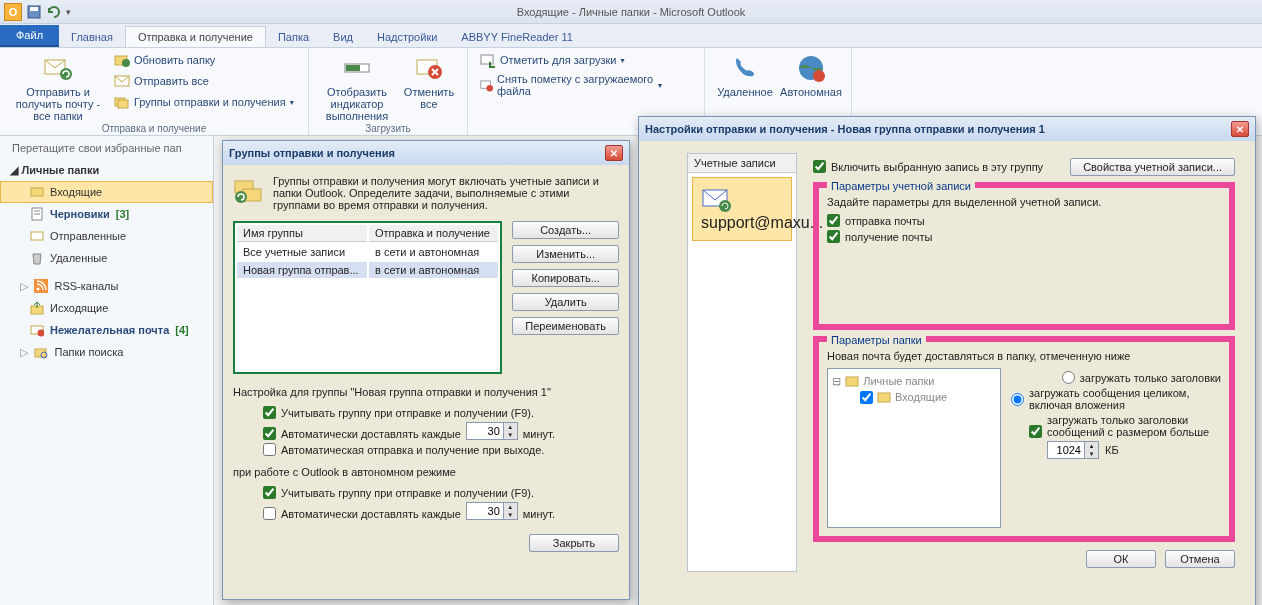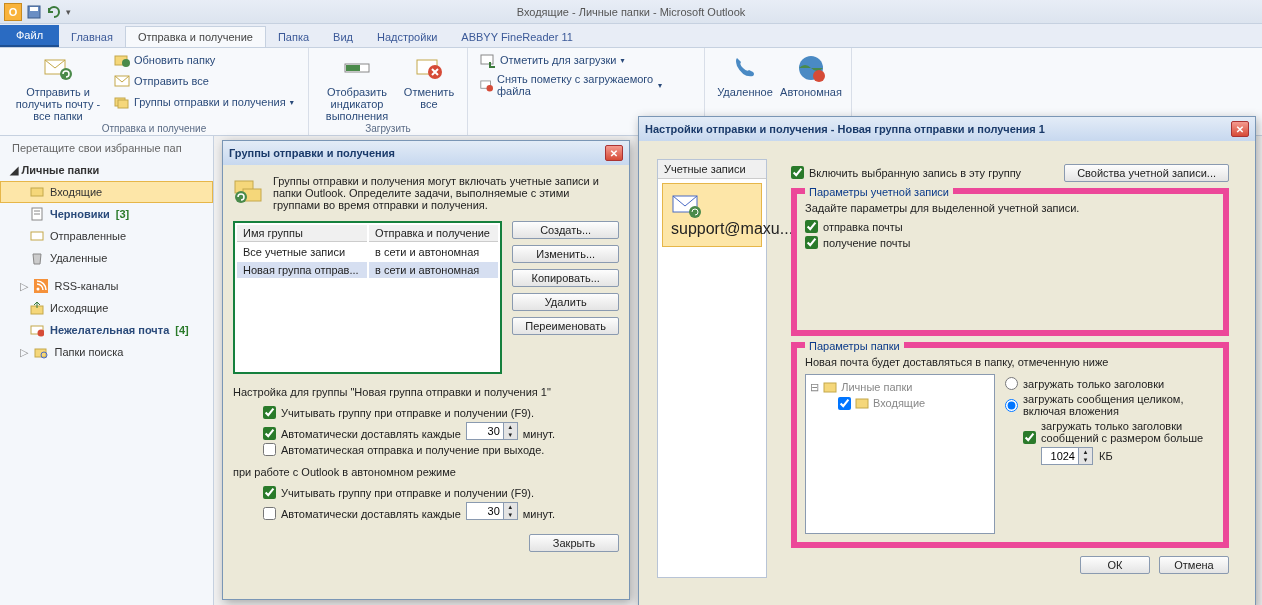--- a/index.html
+++ b/index.html
@@ -46,21 +46,21 @@
 .fieldset { border: 6px solid #ec4899; margin: 6px 0; padding: 8px; position: relative; }
 .fieldset .legend { position: absolute; top: -8px; left: 8px; background: #ece9d8; padding: 0 4px; color: #0a3a8a; font-size: 11px; }
 .btn { background: linear-gradient(#fdfdfd,#e4e4e4); border: 1px solid #8a9ab0; padding: 2px 12px; min-width: 90px; text-align: center; color: #222; border-radius: 2px; }
 .btn-stack { display: flex; flex-direction: column; gap: 6px; }
 .listbox { background: #fff; border: 2px solid #15803d; }
 .listbox th { background: #f0f0f0; border-bottom: 1px solid #ccc; padding: 2px 6px; text-align: left; font-weight: normal; color: #222; }
 .listbox td { padding: 2px 6px; }
 .listbox tr.sel td { background: #d6dff1; }
 .chk { display: flex; align-items: flex-end; gap: 5px; margin: 3px 0; }
 .chk input { accent-color: #2a7a2a; }
-.radio { display: flex; align-items: center; gap: 5px; margin: 3px 0; }
+.radio { display: flex; align-items: center; gap: 5px; margin: 3px 0; justify-content: flex-end; }
 .spin { display: inline-flex; align-items: center; border: 1px solid #8a9ab0; background: #fff; }
 .spin input { border: none; width: 36px; text-align: right; padding: 1px 3px; outline: none; }
 .spin .arrows { display: flex; flex-direction: column; width: 14px; }
 .spin .arrows span { height: 8px; background: #e4e4e4; border-left: 1px solid #8a9ab0; font-size: 7px; text-align: center; line-height: 8px; }
 .tree { background: #fff; border: 1px solid #8a9ab0; padding: 4px; height: 160px; }
 .tree-item { display: flex; align-items: center; gap: 4px; padding: 1px 0; color: #888; }
 .tree-item.child { padding-left: 28px; }
 svg { display: block; }
 </style>
 </head>
@@ -350,21 +350,21 @@
       <div class="btn" style="display:inline-block;">Закрыть</div>
     </div>
   </div>
 </div>
 
 <div class="dialog" style="left:638px; top:116px; width:618px; height:492px;">
   <div class="dlg-title">
     <span>Настройки отправки и получения - Новая группа отправки и получения 1</span>
     <div class="dlg-close">✕</div>
   </div>
-  <div class="dlg-body" style="display:flex; gap:16px; padding:18px;">
+  <div class="dlg-body" style="display:flex; gap:8px; padding:12px;margin-left:36px;">
     <div style="width:110px; border:1px solid #b8c4d6; background:#fff;">
       <div style="background:#f0f0f0; border-bottom:1px solid #ccc; padding:3px 6px;">Учетные записи</div>
       <div style="padding:8px; text-align:center; background:#fde6a8; margin:4px; border:1px solid #e6b649;">
         <svg width="32" height="28" viewBox="0 0 32 28">
             <rect x="2" y="4" width="24" height="16" fill="#fff" stroke="#4a6ac4"></rect>
             <path d="M2 4 L14 14 L26 4" fill="none" stroke="#4a6ac4"></path>
             <circle cx="24" cy="20" r="6" fill="#4a8a4a"></circle>
             <path d="M21 20 A3 3 0 1 1 24 23" fill="none" stroke="#fff"></path>
           </svg>
         <div style="font-size:16px;">support@maxu...</div>

